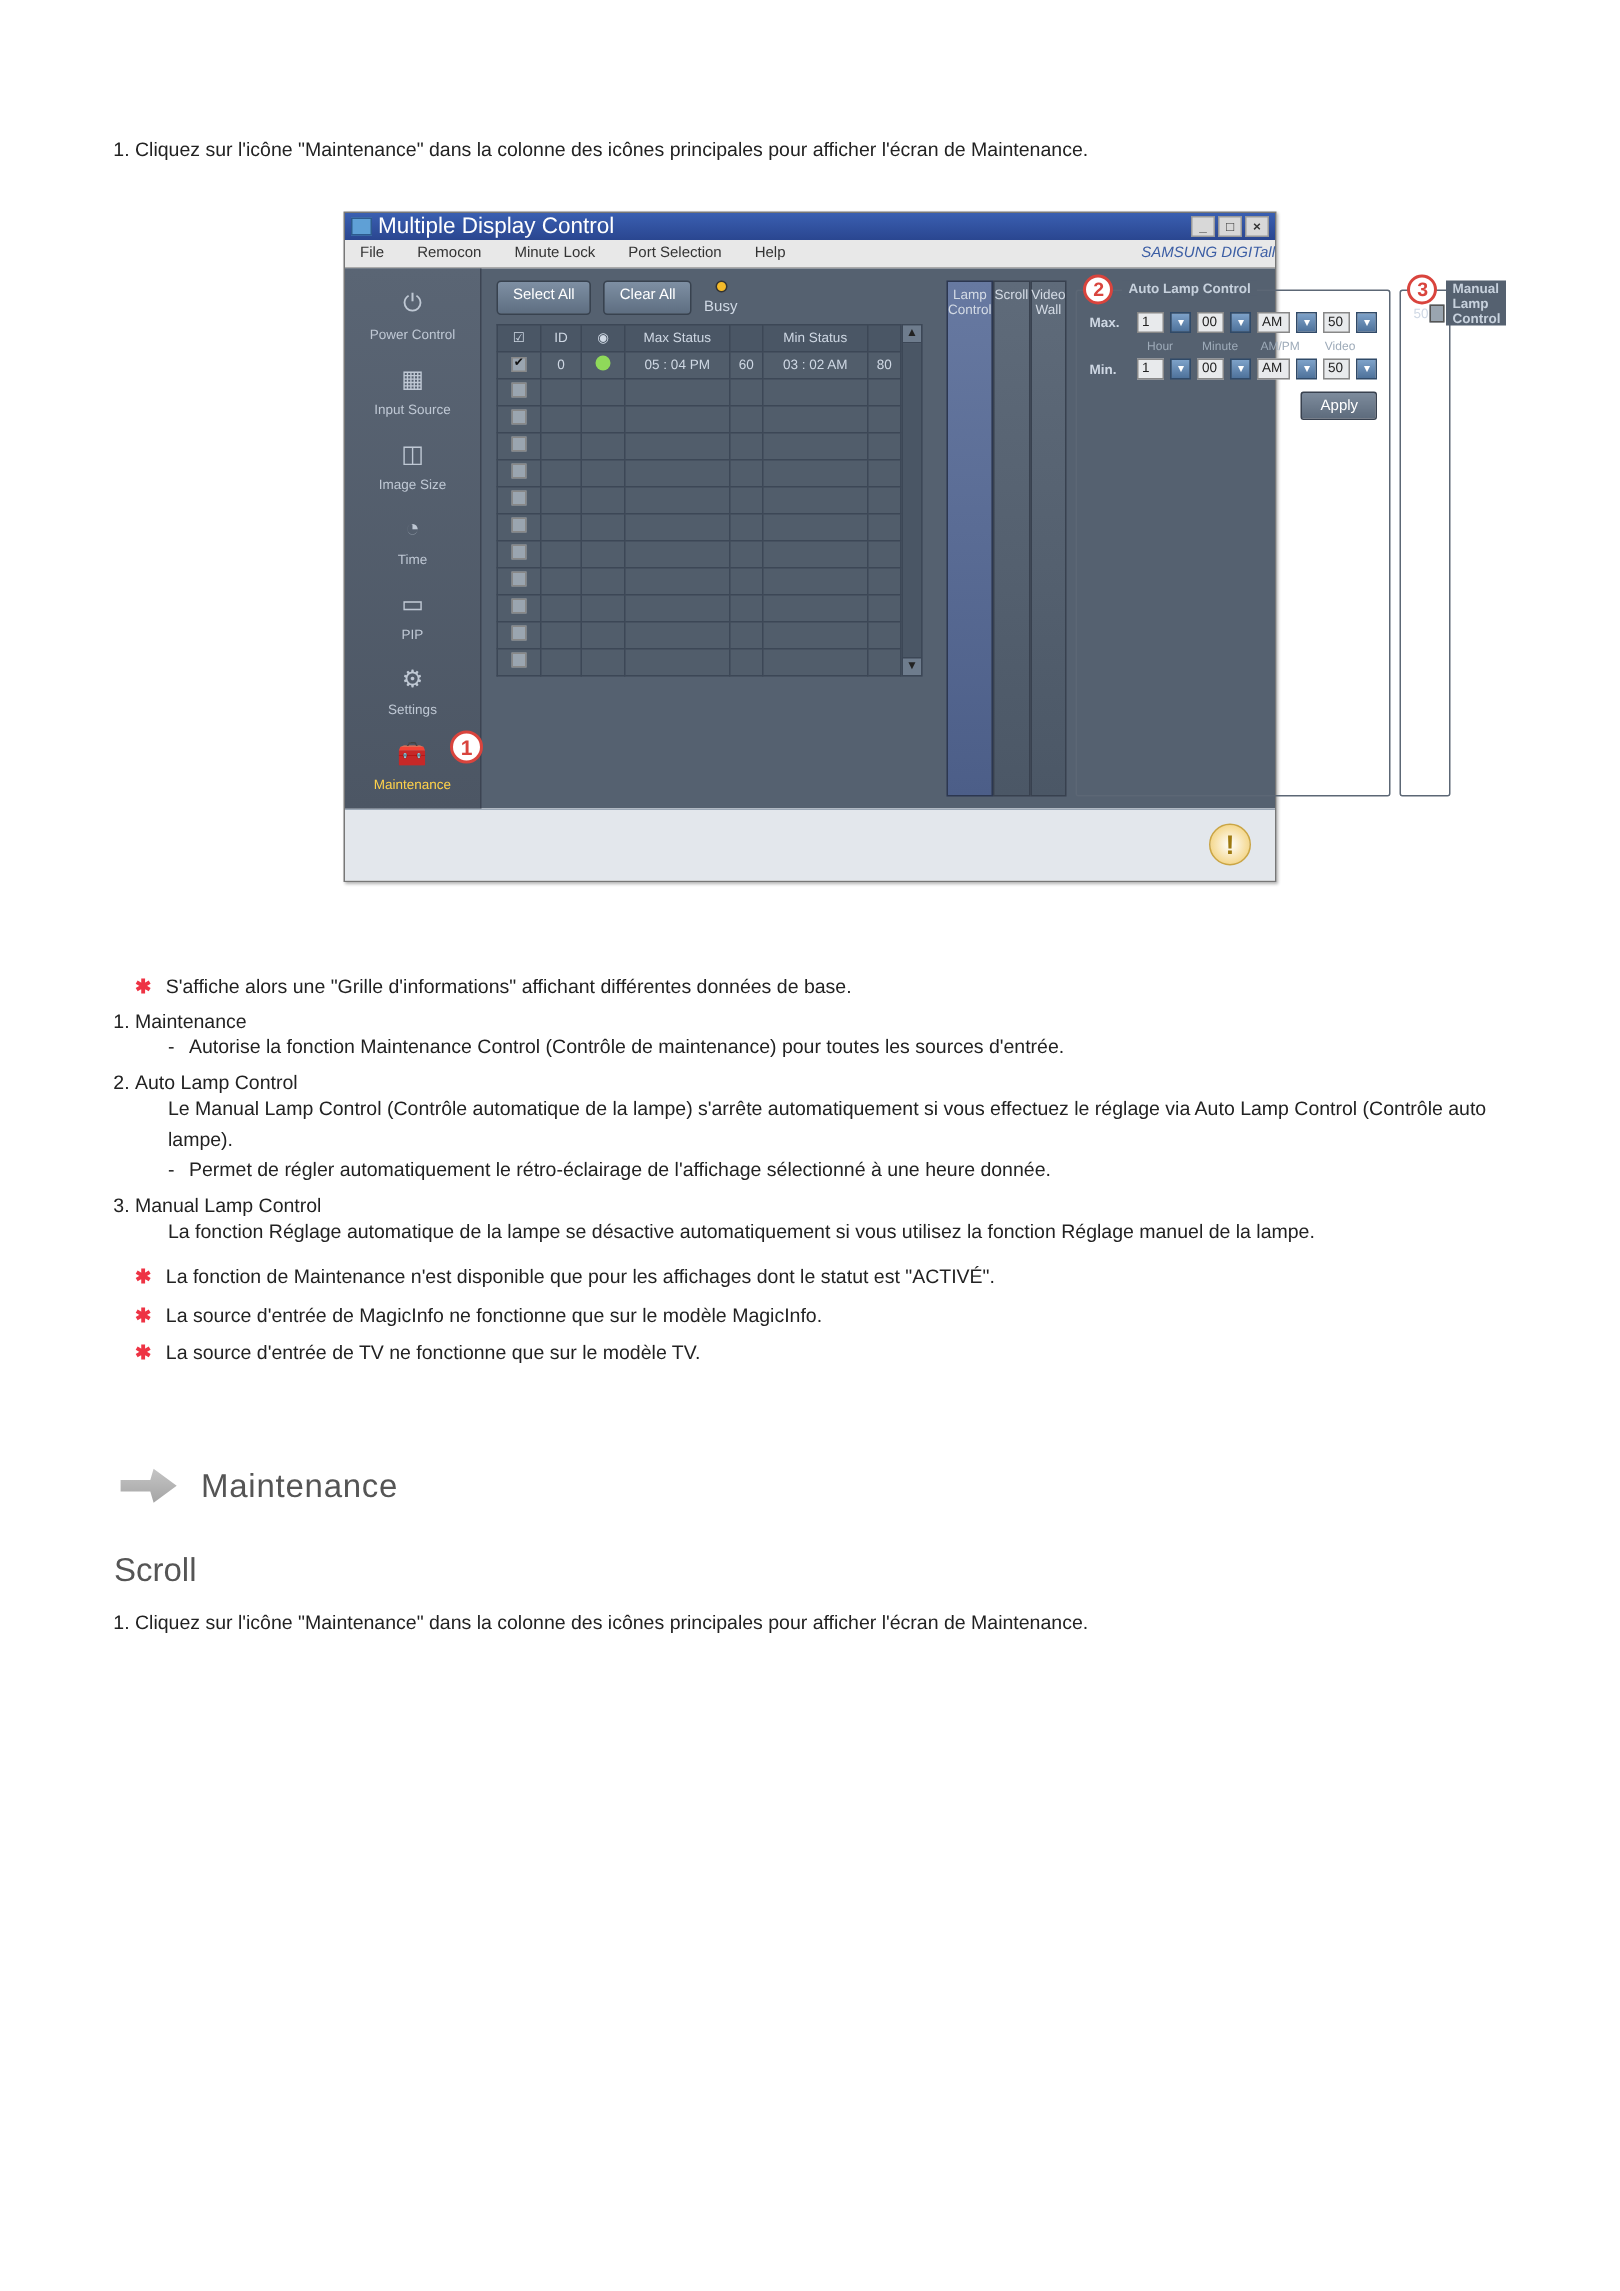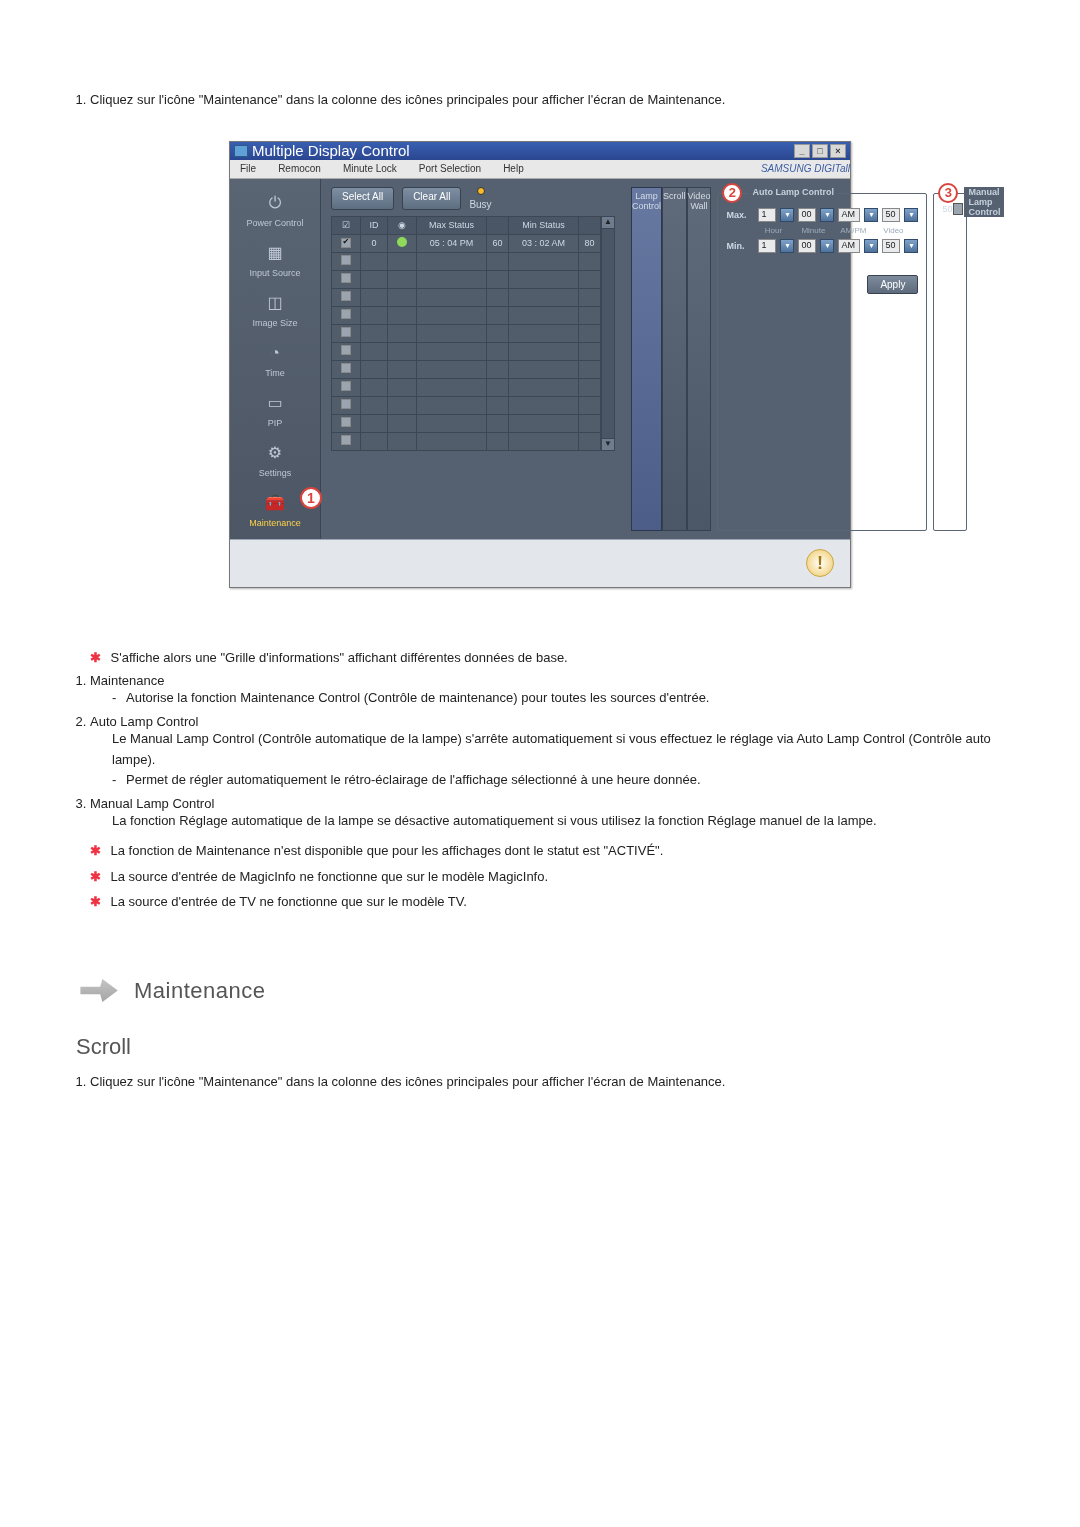--- a/index.html
+++ b/index.html
@@ -464,21 +464,21 @@
           <span class="lbl">Min.</span>
           <span class="mini-input">1</span>
             <span class="mini-drop">▾</span>
           <span class="mini-input">00</span>
             <span class="mini-drop">▾</span>
           <span class="mini-input" style="width:22px">AM</span>
             <span class="mini-drop">▾</span>
           <span class="mini-input">50</span>
             <span class="mini-drop">▾</span>
         </div>
-        <div class="row-inline" style="margin-top:22px;">
+        <div class="row-inline" style="margin-top:8px;">
           <span class="apply-btn">Apply</span>
         </div>
       </div>
 
       <div class="panel-group">
         <span class="callout-badge">3</span>
         <span class="legend">Manual Lamp Control</span>
         <div class="slider-row">
           <span>50</span>
           <div class="slider-track">

